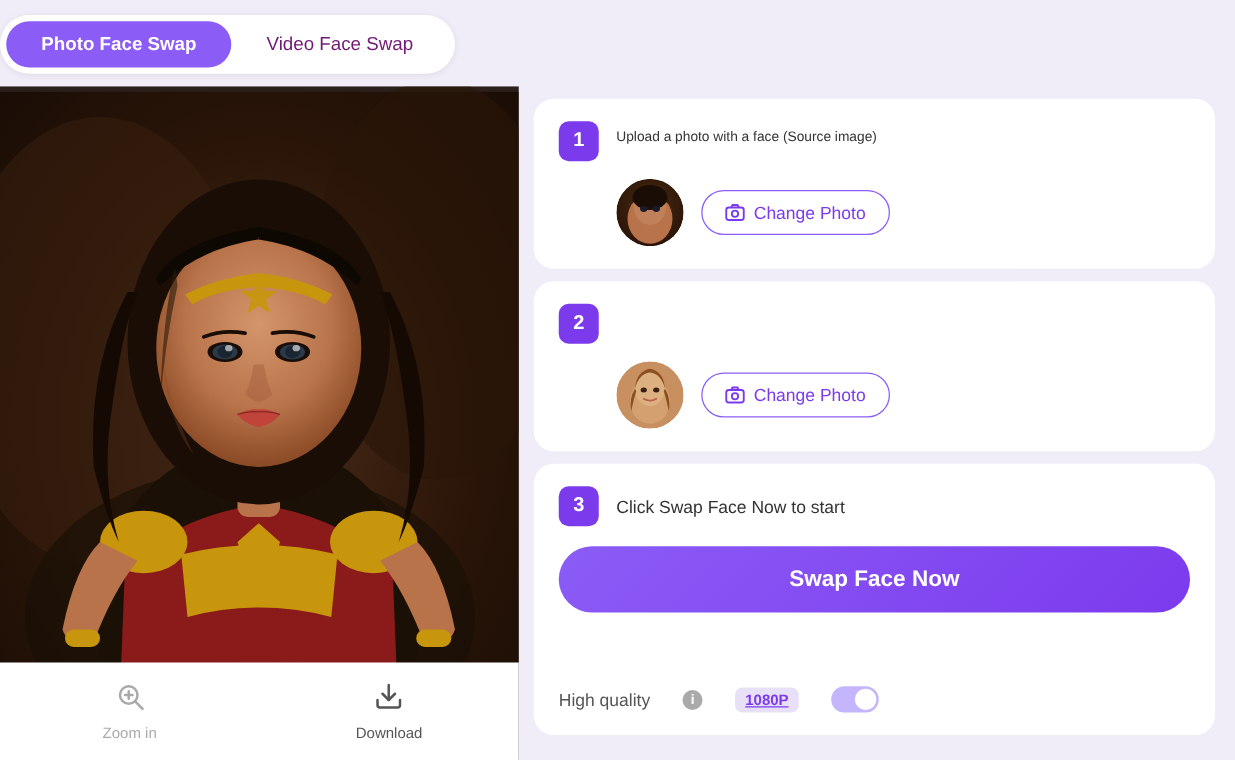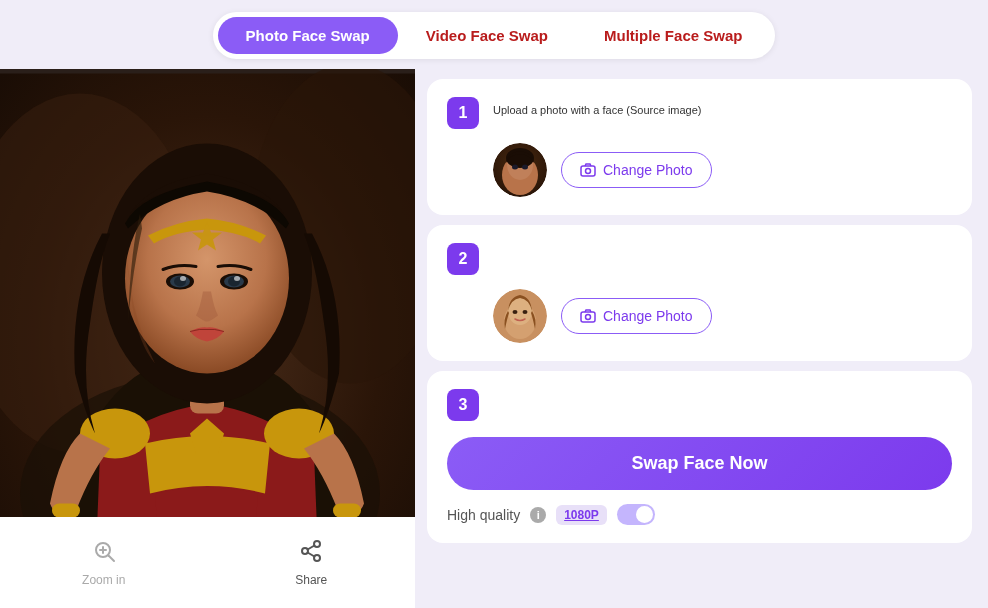--- a/index.html
+++ b/index.html
@@ -9,40 +9,40 @@
       width: 988px;
       height: 608px;
       overflow: hidden;
       display: flex;
       flex-direction: column;
     }
 
     
     .tab-bar {
       display: flex;
-      justify-content: center;
+      justify-content: flex-start;
       align-items: center;
       padding: 12px 0 10px 0;
       background: #f0edf8;
     }
     .tab-container {
       display: flex;
       background: white;
       border-radius: 50px;
       padding: 5px;
       gap: 0;
       box-shadow: 0 1px 6px rgba(0,0,0,0.08);
     }
     .tab-item {
       padding: 10px 28px;
       border-radius: 50px;
       cursor: pointer;
       font-size: 15px;
-      font-weight: 700;
-      color: #b91c1c;
+      font-weight: 400;
+      color: #701a75;
       white-space: nowrap;
       transition: all 0.2s;
     }
     .tab-item.active {
       background: #8b5cf6;
       color: white;
       font-weight: 600;
     }
 
     
@@ -81,21 +81,21 @@
       font-size: 11px;
       font-weight: 500;
     }
 
     
     .bottom-toolbar {
       position: absolute;
       bottom: 0;
       left: 0;
       right: 0;
-      height: 91px;
+      height: 78px;
       background: white;
       display: flex;
       align-items: center;
       border-radius: 0;
     }
     .toolbar-item {
       display: flex;
       flex-direction: column;
       align-items: center;
       justify-content: center;
@@ -211,27 +211,28 @@
     .swap-btn {
       width: 100%;
       background: linear-gradient(135deg, #8b5cf6 0%, #7c3aed 100%);
       color: white;
       border: none;
       border-radius: 50px;
       padding: 16px;
       font-size: 18px;
       font-weight: 700;
       cursor: pointer;
-      margin-bottom: 14px;
+      margin-bottom: 27px;
       transition: all 0.2s;
     }
     .quality-row {
       display: flex;
       align-items: center;
-      gap: 10px;
+      gap: 26px;
+      margin-top: 32px;
     }
     .quality-label {
       font-size: 14px;
       color: #555;
       font-weight: 500;
     }
     .info-icon {
       width: 16px;
       height: 16px;
       background: #aaa;
@@ -272,21 +273,20 @@
       transition: all 0.2s;
     }
   </style>
 </head>
 <body>
 
 <div class="tab-bar">
   <div class="tab-container">
     <div class="tab-item active">Photo Face Swap</div>
     <div class="tab-item">Video Face Swap</div>
-    <div class="tab-item">Multiple Face Swap</div>
   </div>
 </div>
 
 <div class="main-content">
 
   <div class="left-panel">
     <div class="main-image">
       
       <svg width="415" height="530" viewBox="0 0 415 530" xmlns="http://www.w3.org/2000/svg" class="ww-svg-container">
 
@@ -385,28 +385,26 @@
             <line x1="16.5" y1="16.5" x2="22" y2="22"></line>
             <line x1="11" y1="8" x2="11" y2="14"></line>
             <line x1="8" y1="11" x2="14" y2="11"></line>
           </svg>
         </span>
         <span class="toolbar-label" style="color:#aaa">Zoom in</span>
       </div>
       <div class="toolbar-item">
         <span class="toolbar-icon">
           <svg width="24" height="24" viewBox="0 0 24 24" fill="none" stroke="#555" stroke-width="2" stroke-linecap="round" stroke-linejoin="round">
-            <circle cx="18" cy="5" r="3"></circle>
-            <circle cx="6" cy="12" r="3"></circle>
-            <circle cx="18" cy="19" r="3"></circle>
-            <line x1="8.59" y1="13.51" x2="15.42" y2="17.49"></line>
-            <line x1="15.41" y1="6.51" x2="8.59" y2="10.49"></line>
+            <path d="M21 15v4a2 2 0 0 1-2 2H5a2 2 0 0 1-2-2v-4"></path>
+            <polyline points="7 10 12 15 17 10"></polyline>
+            <line x1="12" y1="15" x2="12" y2="3"></line>
           </svg>
         </span>
-        <span class="toolbar-label">Share</span>
+        <span class="toolbar-label">Download</span>
       </div>
     </div>
   </div>
 
   <div class="right-panel">
 
     <div class="step-card">
       <div class="step-header">
         <div class="step-badge">1</div>
         <div class="step-title">Upload a photo with a face (Source image)</div>
@@ -472,20 +470,21 @@
             <path d="M5 4 L6 2 L10 2 L11 4"></path>
           </svg>
           <span>Change Photo</span>
         </button>
       </div>
     </div>
 
     <div class="step3-card">
       <div class="step3-header">
         <div class="step-badge">3</div>
+        <div class="step3-title">Click Swap Face Now to start</div>
       </div>
       <button class="swap-btn">Swap Face Now</button>
       <div class="quality-row">
         <span class="quality-label">High quality</span>
         <div class="info-icon">i</div>
         <span class="quality-badge">1080P</span>
         <div class="toggle">
           <div class="toggle-knob"></div>
         </div>
       </div>

